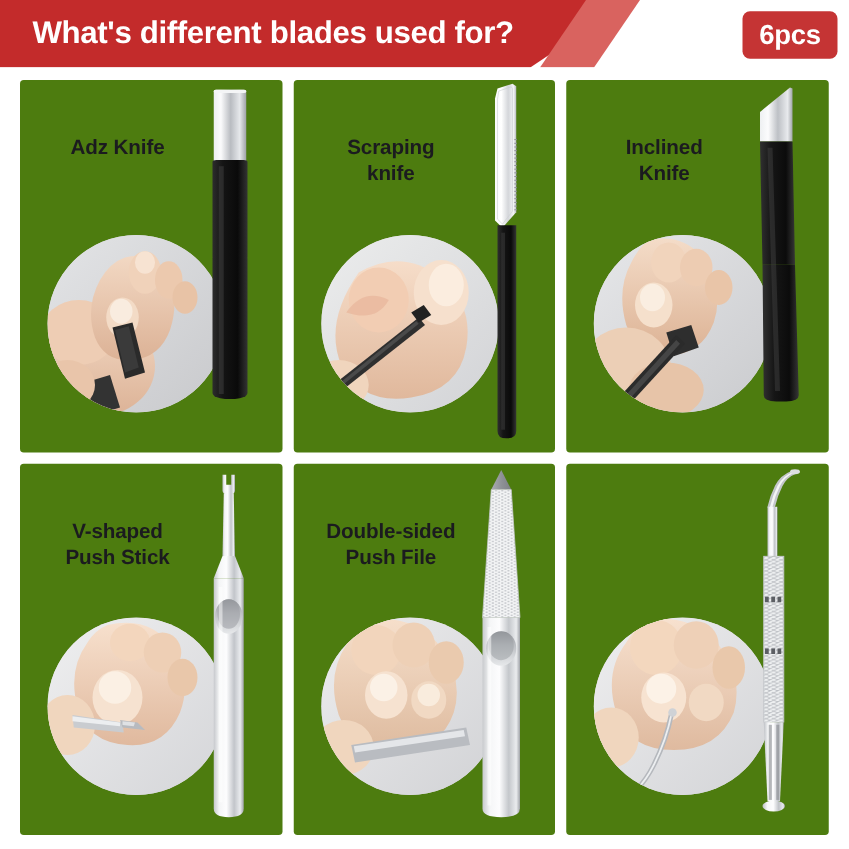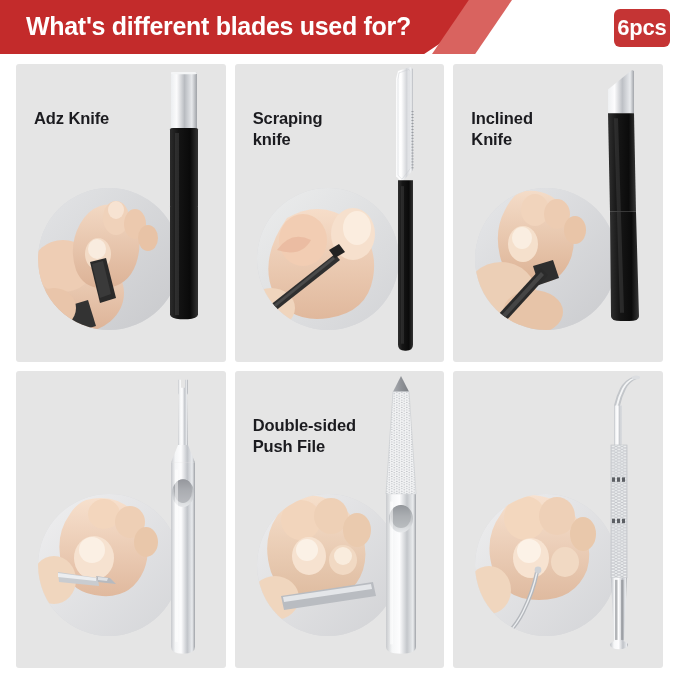--- a/index.html
+++ b/index.html
@@ -52,21 +52,21 @@
     font-size: 25px;
     font-weight: bold;
     letter-spacing: -0.3px;
     line-height: 34px;
     white-space: nowrap;
   }
 
   .pcs-badge {
     position: absolute;
     right: 9px; top: 9px;
-    width: 56px;
+    width: 76px;
     height: 38px;
     background: #c53434;
     border-radius: 6px;
     color: #ffffff;
     font-size: 22px;
     font-weight: bold;
     display: flex;
     align-items: center;
     justify-content: center;
     letter-spacing: -0.2px;
@@ -79,23 +79,24 @@
     width: 647px;
     height: 604px;
     display: grid;
     grid-template-columns: repeat(3, 1fr);
     grid-template-rows: repeat(2, 1fr);
     gap: 9px;
   }
 
   .card {
     position: relative;
-    background: #e5e5e5;
+    background: #4d7c0f;
     border-radius: 3px;
     overflow: hidden;
+    text-align: center;
   }
 
   .card-title {
     position: absolute;
     left: 18px; top: 44px;
     font-size: 16.5px;
     font-weight: bold;
     color: #1b1b1f;
     line-height: 21px;
     letter-spacing: -0.1px;
@@ -320,20 +321,22 @@
           <path d="M31 52 L55 12 L57 14 L57 100 L31 100 Z" fill="url(#blade2)"></path>
           <path d="M33 54 L54 17 L56 19 L56 98 L33 98 Z" fill="none"></path>
           <path d="M31 100 L57 100 L59 300 L33 300 Z" fill="url(#hand2)"></path>
           <path d="M33 300 L59 300 L62 512 q0 10 -10 10 L44 522 q-10 0 -10 -10 Z" fill="url(#hand2)"></path>
           <path d="M37 110 L41 110 L47 505 L43 505 Z" fill="#3f3f3f" opacity="0.5"></path>
         </svg>
       </div>
     </div>
 
     <div class="card">
+      <div class="card-title" style="white-space:pre-line">V-shaped
+Push Stick</div>
 
       <div class="photo">
         <svg viewBox="0 0 142 142">
           <defs>
             <linearGradient id="bg4" x1="0" y1="0" x2="1" y2="1">
               <stop offset="0" stop-color="#efeff0"></stop>
                 <stop offset="1" stop-color="#d4d5d8"></stop>
             </linearGradient>
             <linearGradient id="sk4" x1="0" y1="0" x2="0" y2="1">
               <stop offset="0" stop-color="#f7e0cd"></stop>

